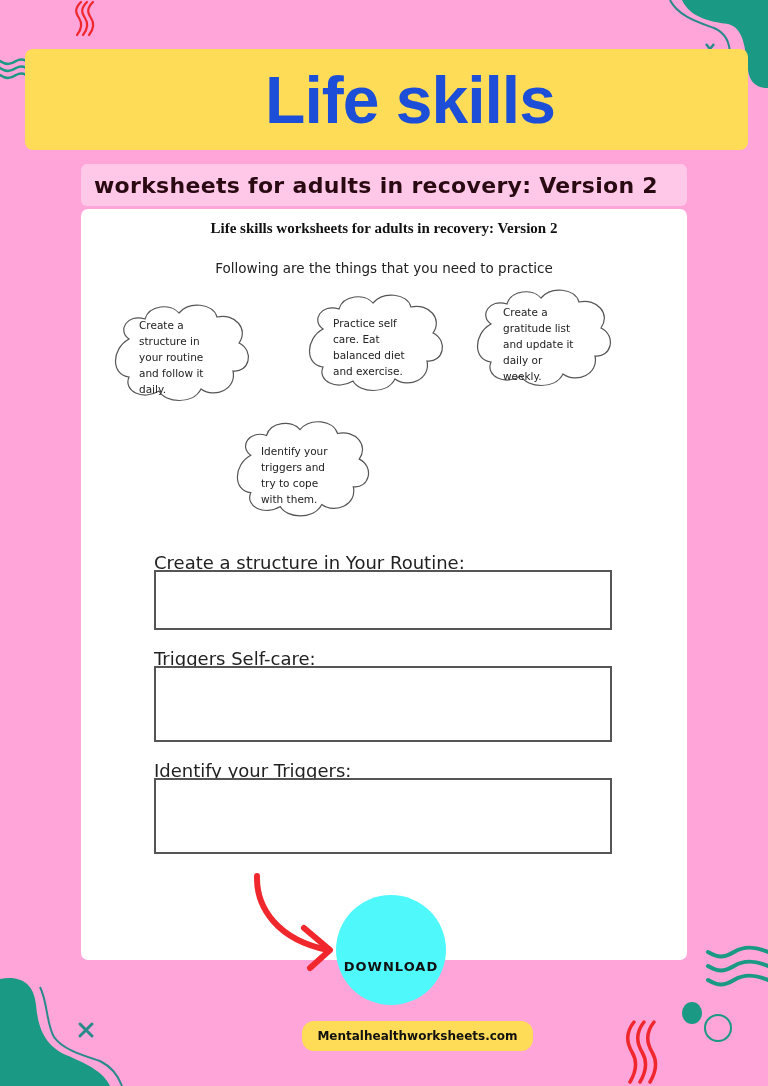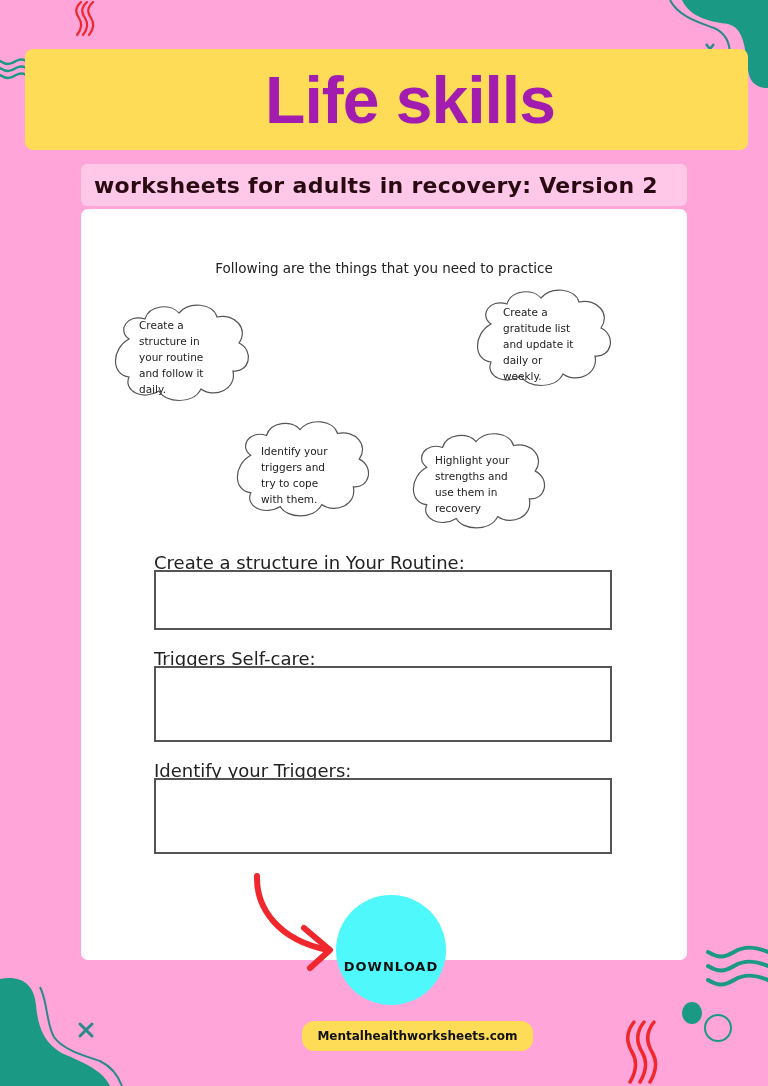--- a/index.html
+++ b/index.html
@@ -9,21 +9,21 @@
     font-family:"DejaVu Sans", sans-serif;
   }
   .abs { position:absolute; }
   .title-banner {
     left:25px; top:49px; width:723px; height:101px;
     background:#ffdc58; border-radius:8px;
     display:flex; align-items:center; justify-content:center;
   }
   .title-text {
     font-family:"Liberation Sans", sans-serif; font-weight:bold;
-    font-size:66px; color:#a21caf; letter-spacing:-1px;margin-left:47px;
+    font-size:66px; color:#1d4ed8; letter-spacing:-1px;margin-left:47px;
   }
   .subtitle-banner {
     left:81px; top:164px; width:606px; height:42px;
     background:#ffc8e8; border-radius:6px;
     display:flex; align-items:center;
   }
   .subtitle-text {
     margin-left:13px; font-family:"DejaVu Sans", sans-serif; font-weight:bold;
     font-size:22px; color:#2a0a12; letter-spacing:0.3px;
   }
@@ -100,33 +100,43 @@
 
 <div class="abs title-banner">
   <span class="title-text">Life skills</span>
 </div>
 
 <div class="abs subtitle-banner">
   <span class="subtitle-text">worksheets for adults in recovery: Version 2</span>
 </div>
 
 <div class="abs card">
+  <div class="abs doc-title">Life skills worksheets for adults in recovery: Version 2</div>
   <div class="abs doc-intro">Following are the things that you need to practice</div>
 
   <div class="cloud" style="left:28px;top:90px;width:148px;height:110px;">
     <svg width="148" height="110" viewBox="0 0 148 110">
       <path d="M20 40 C8 32 18 14 36 20 C40 6 62 4 70 14 C80 2 104 4 108 18 C126 14 140 30 130 44 C146 52 140 74 124 72 C128 90 106 100 92 90 C84 106 56 104 50 92 C34 102 14 92 20 78 C2 76 2 50 20 40 Z" fill="#fff" stroke="#555" stroke-width="1.2"></path>
     </svg>
     <div class="cloud-text" style="left:30px;top:18px;">Create a
 structure in
 your routine
 and follow it
 daily.</div>
   </div>
 
+  <div class="cloud" style="left:222px;top:80px;width:148px;height:112px;">
+    <svg width="148" height="112" viewBox="0 0 148 112">
+      <path d="M20 40 C8 32 18 14 36 20 C40 6 62 4 70 14 C80 2 104 4 108 18 C126 14 140 30 130 44 C146 52 140 74 124 72 C128 90 106 100 92 90 C84 106 56 104 50 92 C34 102 14 92 20 78 C2 76 2 50 20 40 Z" fill="#fff" stroke="#555" stroke-width="1.2"></path>
+    </svg>
+    <div class="cloud-text" style="left:30px;top:26px;">Practice self
+care. Eat
+balanced diet
+and exercise.</div>
+  </div>
 
   <div class="cloud" style="left:390px;top:75px;width:148px;height:112px;">
     <svg width="148" height="112" viewBox="0 0 148 112">
       <path d="M20 40 C8 32 18 14 36 20 C40 6 62 4 70 14 C80 2 104 4 108 18 C126 14 140 30 130 44 C146 52 140 74 124 72 C128 90 106 100 92 90 C84 106 56 104 50 92 C34 102 14 92 20 78 C2 76 2 50 20 40 Z" fill="#fff" stroke="#555" stroke-width="1.2"></path>
     </svg>
     <div class="cloud-text" style="left:32px;top:20px;">Create a
 gratitude list
 and update it
 daily or
 weekly.</div>
@@ -135,29 +145,20 @@
   <div class="cloud" style="left:150px;top:206px;width:146px;height:110px;">
     <svg width="146" height="110" viewBox="0 0 148 110">
       <path d="M20 40 C8 32 18 14 36 20 C40 6 62 4 70 14 C80 2 104 4 108 18 C126 14 140 30 130 44 C146 52 140 74 124 72 C128 90 106 100 92 90 C84 106 56 104 50 92 C34 102 14 92 20 78 C2 76 2 50 20 40 Z" fill="#fff" stroke="#555" stroke-width="1.2"></path>
     </svg>
     <div class="cloud-text" style="left:30px;top:28px;">Identify your
 triggers and
 try to cope
 with them.</div>
   </div>
 
-  <div class="cloud" style="left:326px;top:218px;width:146px;height:110px;">
-    <svg width="146" height="110" viewBox="0 0 148 110">
-      <path d="M20 40 C8 32 18 14 36 20 C40 6 62 4 70 14 C80 2 104 4 108 18 C126 14 140 30 130 44 C146 52 140 74 124 72 C128 90 106 100 92 90 C84 106 56 104 50 92 C34 102 14 92 20 78 C2 76 2 50 20 40 Z" fill="#fff" stroke="#555" stroke-width="1.2"></path>
-    </svg>
-    <div class="cloud-text" style="left:28px;top:25px;">Highlight your
-strengths and
-use them in
-recovery</div>
-  </div>
 
   <div class="field-label" style="left:73px;top:343px;">Create a structure in Your Routine:</div>
   <div class="field-box" style="left:73px;top:361px;width:458px;height:60px;"></div>
 
   <div class="field-label" style="left:73px;top:439px;">Triggers Self-care:</div>
   <div class="field-box" style="left:73px;top:457px;width:458px;height:76px;"></div>
 
   <div class="field-label" style="left:73px;top:551px;">Identify your Triggers:</div>
   <div class="field-box" style="left:73px;top:569px;width:458px;height:76px;"></div>
 </div>

